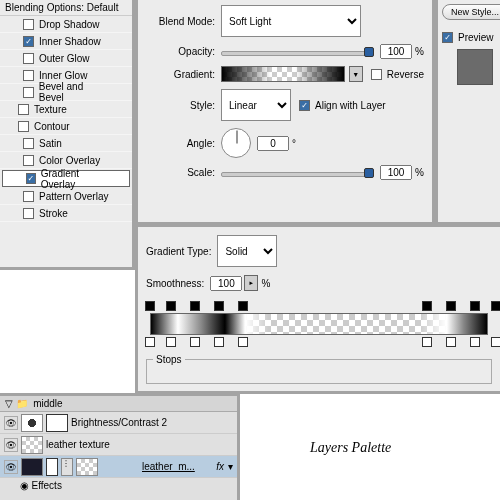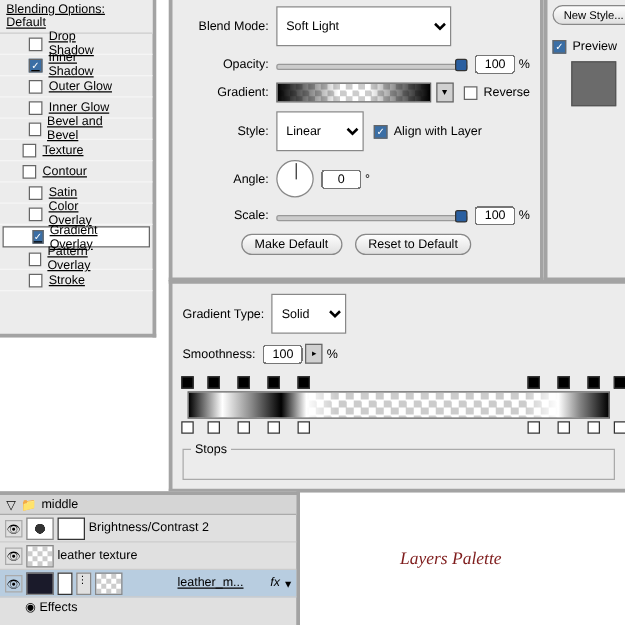--- a/index.html
+++ b/index.html
@@ -1,18 +1,18 @@
 <!DOCTYPE html>
 <html><head>
 <meta charset="utf-8">
 <style>
 * { box-sizing: border-box; margin: 0; padding: 0; font-family: "Lucida Grande", Arial, sans-serif; font-size: 10px; }
 body { background: #fff; width: 500px; height: 500px; position: relative; overflow: hidden; }
 .panel { position: absolute; background: #ececec; border: 3px solid #a3a3a3; }
-.styles-list { top: 0; left: 0; width: 125px; height: 270px; border-top: none; border-left: none; text-decoration: underline; }
+.styles-list { top: 0; left: 0; width: 135px; height: 270px; border-top: none; border-left: none; }
 .styles-list .hdr { padding: 2px 5px; background: #ececec; border-bottom: 1px solid #ccc; }
 .styles-list .row { display: flex; align-items: center; padding: 2px 23px; height: 17px; border-bottom: 1px solid #f5f5f5; }
 .styles-list .row.sub { padding-left: 18px; }
 .styles-list .row.sel { background: #fff; border: 1px solid #666; margin: 1px 2px; }
 .cb { width: 11px; height: 11px; border: 1px solid #666; background: #fff; margin-right: 5px; display: inline-flex; align-items: center; justify-content: center; font-size: 8px; color: #000; }
 .cb.bl { background: #3a6ea5; color: #fff; }
 .main { top: 0; left: 135px; width: 300px; height: 225px; border-top: none; padding: 5px 8px; }
 .control { display: flex; align-items: center; margin-bottom: 7px; }
 .control .lbl { width: 75px; text-align: right; padding-right: 6px; }
 select, input[type=text] { border: 1px solid #888; background: #fff; font-size: 10px; padding: 1px 3px; height: 16px; }
@@ -48,21 +48,21 @@
 .lrow .th { width: 22px; height: 18px; border: 1px solid #888; background: #fff; margin-right: 3px; }
 .lrow .th.adj { background: radial-gradient(circle, #333 30%, #fff 32%); }
 .lrow .th.dark { background: #1a1a2a; }
 .lrow .th.check { background: repeating-conic-gradient(#ccc 0 25%, #fff 0 50%) 0 0/8px 8px; }
 .lrow .th.mask { background: #fff; border: 1px solid #333; }
 .lrow .th.link { width: 12px; background: #e0e0e0; font-size: 8px; }
 .lrow.sel { background: #b8cde0; }
 .lrow .nm { flex: 1; }
 .lrow .nm u { text-decoration: underline; padding-left: 41px; }
 .fx { padding: 2px 20px; font-size: 9px; }
-.lp { position: absolute; top: 440px; left: 320px; color: #7f1d1d; font-style: italic; font-size: 14px; font-family: Georgia, serif; }
+.lp { position: absolute; top: 440px; left: 310px; color: #000000; font-style: italic; font-size: 14px; font-family: Georgia, serif; }
 .wm { position: absolute; top: 3px; color: #bbb; font-size: 10px; }
 </style>
 </head>
 <body>
 
 <div class="wm" style="left:220px">思缘设计论坛</div>
 <div class="wm" style="left:340px;font-size:8px">www.网页教学网 www.webjx.com</div>
 
 <div class="panel styles-list">
   <div class="hdr">Blending Options: Default</div>
@@ -150,24 +150,20 @@
     <input class="numbox" value="0" style="">
     <span style="margin-left:3px">°</span>
   </div>
   <div class="control">
     <span class="lbl">Scale:</span>
     <div class="slider">
         <div class="thumb" style="left:calc(100% - 10px)"></div>
       </div>
     <input class="numbox" value="100" style="">
     <span style="margin-left:3px">%</span>
-  </div>
-  <div class="btnrow">
-    <button class="btn">Make Default</button>
-    <button class="btn">Reset to Default</button>
   </div>
 </div>
 
 <div class="panel right">
   <button class="btn">New Style...</button>
   <div style="display:flex;align-items:center;margin-top:8px">
     <span class="cb bl">✓</span>
     <span>Preview</span>
   </div>
   <div class="swatch"></div>

